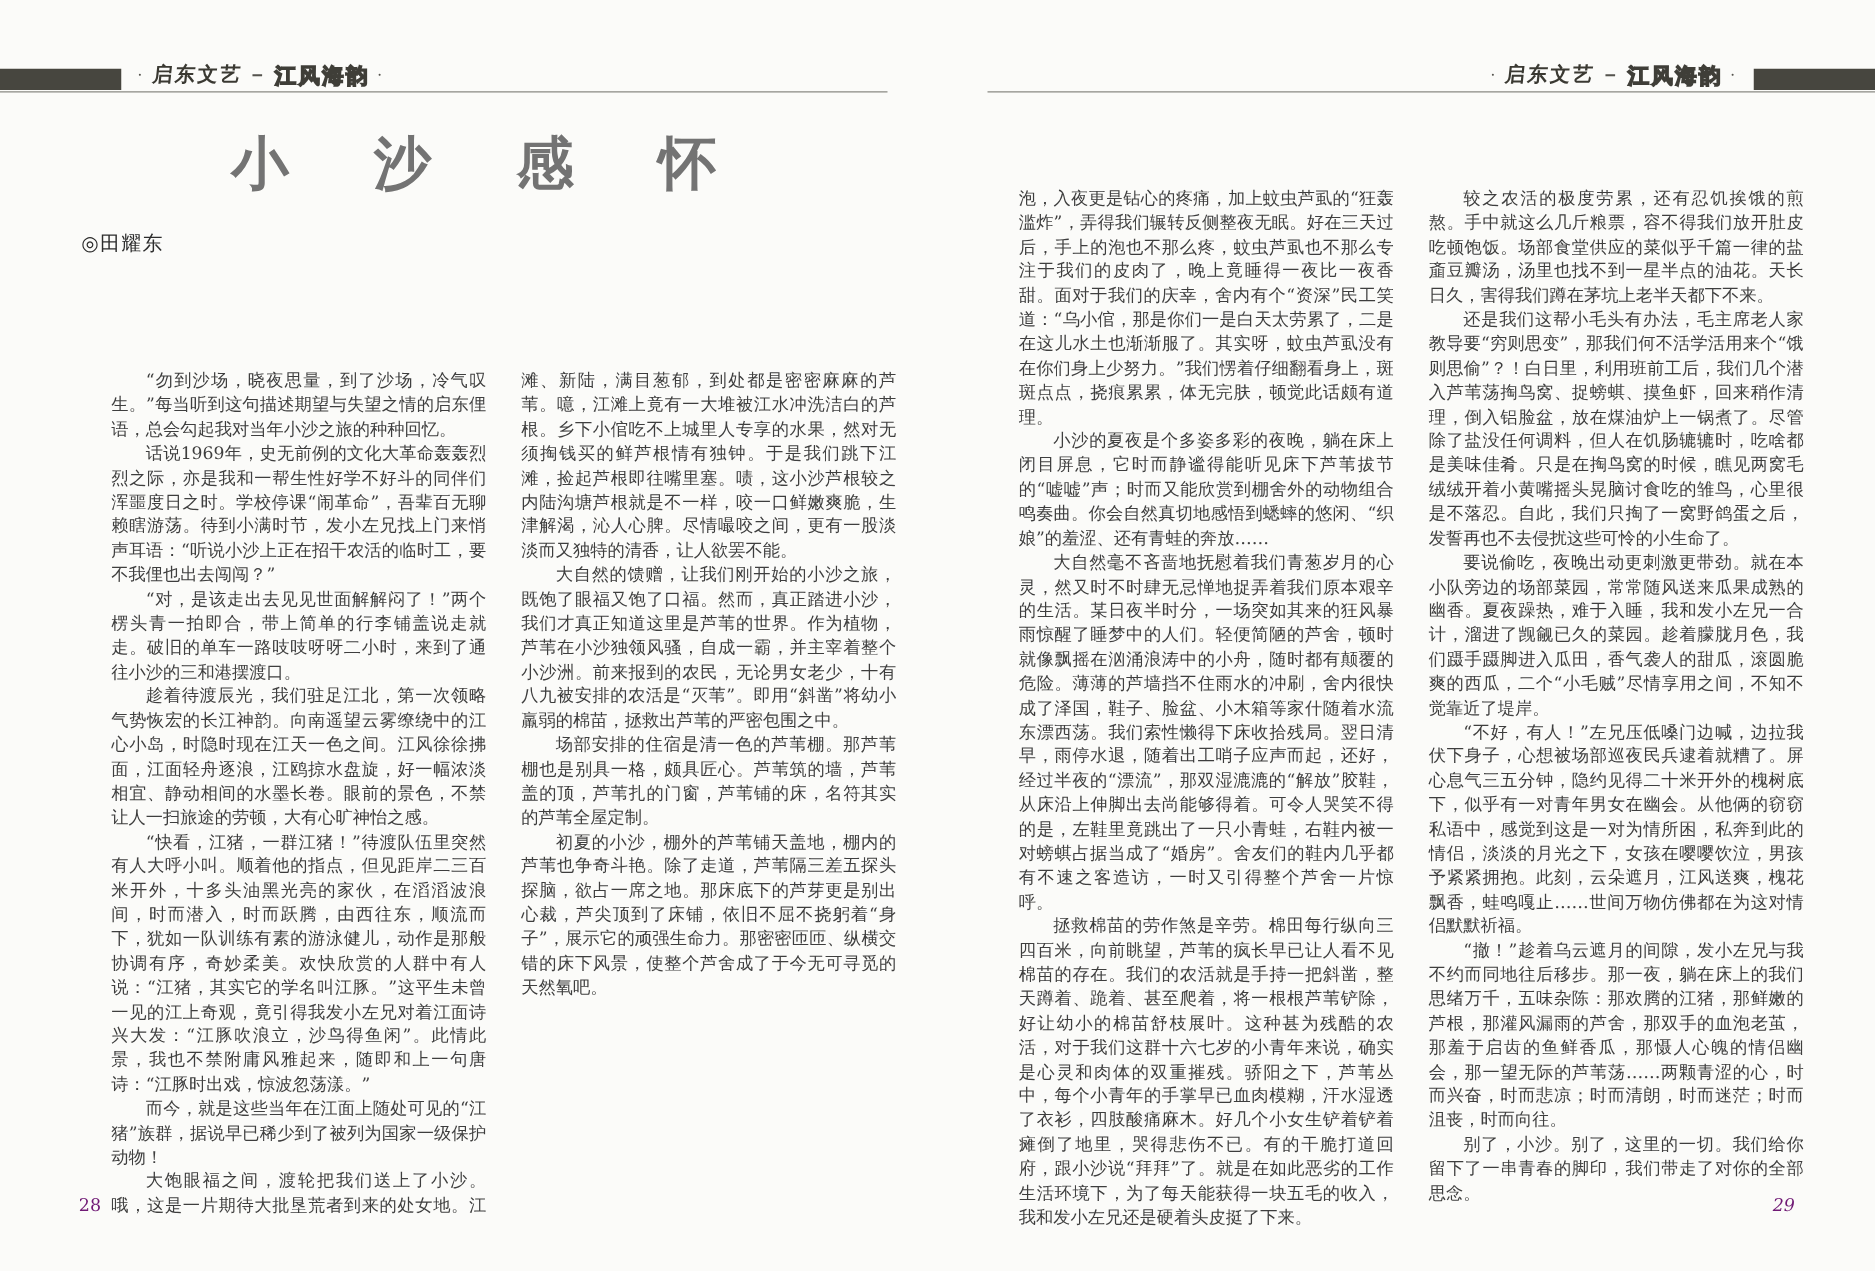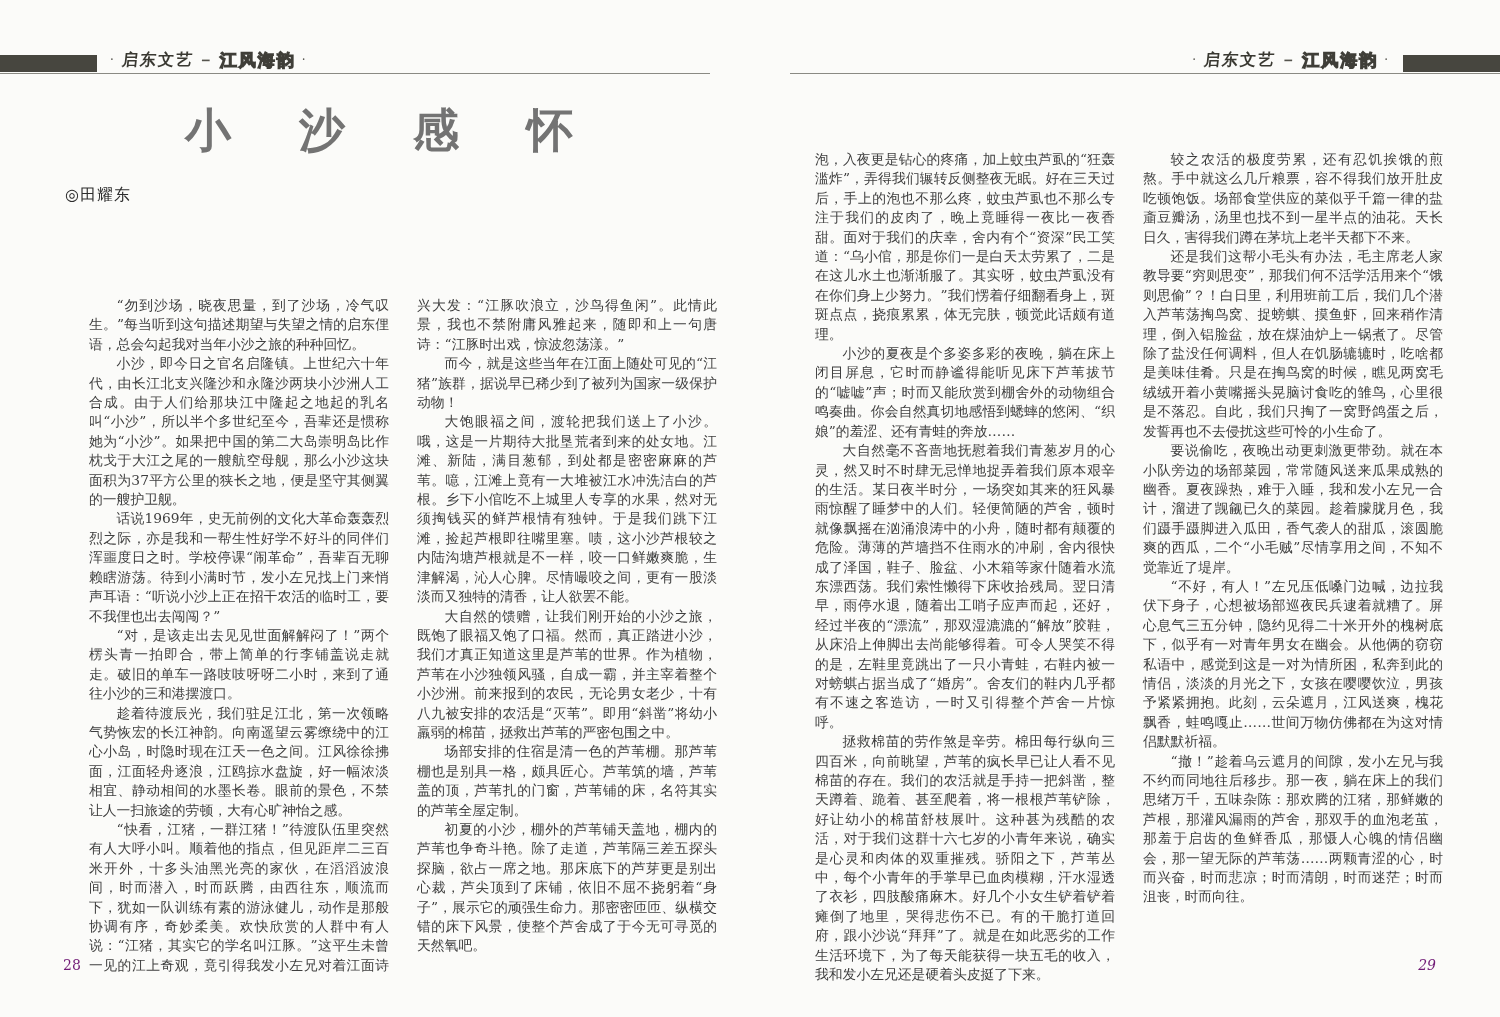--- a/index.html
+++ b/index.html
@@ -81,21 +81,20 @@
   <span class="dash">－</span>
   <span class="name-hollow">江风海韵</span>
   <span class="dot">·</span>
 </div>
 
 <div class="article-title">小 沙 感 怀</div>
 <div class="byline">◎田耀东</div>
 
 <div class="pagecols lp">
   <p>“勿到沙场，晓夜思量，到了沙场，冷气叹生。”每当听到这句描述期望与失望之情的启东俚语，总会勾起我对当年小沙之旅的种种回忆。</p>
-  <p>小沙，即今日之官名启隆镇。上世纪六十年代，由长江北支兴隆沙和永隆沙两块小沙洲人工合成。由于人们给那块江中隆起之地起的乳名叫“小沙”，所以半个多世纪至今，吾辈还是惯称她为“小沙”。如果把中国的第二大岛崇明岛比作枕戈于大江之尾的一艘航空母舰，那么小沙这块面积为37平方公里的狭长之地，便是坚守其侧翼的一艘护卫舰。</p>
   <p>话说1969年，史无前例的文化大革命轰轰烈烈之际，亦是我和一帮生性好学不好斗的同伴们浑噩度日之时。学校停课“闹革命”，吾辈百无聊赖瞎游荡。待到小满时节，发小左兄找上门来悄声耳语：“听说小沙上正在招干农活的临时工，要不我俚也出去闯闯？”</p>
   <p>“对，是该走出去见见世面解解闷了！”两个楞头青一拍即合，带上简单的行李铺盖说走就走。破旧的单车一路吱吱呀呀二小时，来到了通往小沙的三和港摆渡口。</p>
   <p>趁着待渡辰光，我们驻足江北，第一次领略气势恢宏的长江神韵。向南遥望云雾缭绕中的江心小岛，时隐时现在江天一色之间。江风徐徐拂面，江面轻舟逐浪，江鸥掠水盘旋，好一幅浓淡相宜、静动相间的水墨长卷。眼前的景色，不禁让人一扫旅途的劳顿，大有心旷神怡之感。</p>
   <p>“快看，江猪，一群江猪！”待渡队伍里突然有人大呼小叫。顺着他的指点，但见距岸二三百米开外，十多头油黑光亮的家伙，在滔滔波浪间，时而潜入，时而跃腾，由西往东，顺流而下，犹如一队训练有素的游泳健儿，动作是那般协调有序，奇妙柔美。欢快欣赏的人群中有人说：“江猪，其实它的学名叫江豚。”这平生未曾一见的江上奇观，竟引得我发小左兄对着江面诗兴大发：“江豚吹浪立，沙鸟得鱼闲”。此情此景，我也不禁附庸风雅起来，随即和上一句唐诗：“江豚时出戏，惊波忽荡漾。”</p>
   <p>而今，就是这些当年在江面上随处可见的“江猪”族群，据说早已稀少到了被列为国家一级保护动物！</p>
   <p>大饱眼福之间，渡轮把我们送上了小沙。哦，这是一片期待大批垦荒者到来的处女地。江滩、新陆，满目葱郁，到处都是密密麻麻的芦苇。噫，江滩上竟有一大堆被江水冲洗洁白的芦根。乡下小倌吃不上城里人专享的水果，然对无须掏钱买的鲜芦根情有独钟。于是我们跳下江滩，捡起芦根即往嘴里塞。啧，这小沙芦根较之内陆沟塘芦根就是不一样，咬一口鲜嫩爽脆，生津解渴，沁人心脾。尽情嘬咬之间，更有一股淡淡而又独特的清香，让人欲罢不能。</p>
   <p>大自然的馈赠，让我们刚开始的小沙之旅，既饱了眼福又饱了口福。然而，真正踏进小沙，我们才真正知道这里是芦苇的世界。作为植物，芦苇在小沙独领风骚，自成一霸，并主宰着整个小沙洲。前来报到的农民，无论男女老少，十有八九被安排的农活是“灭苇”。即用“斜凿”将幼小羸弱的棉苗，拯救出芦苇的严密包围之中。</p>
   <p>场部安排的住宿是清一色的芦苇棚。那芦苇棚也是别具一格，颇具匠心。芦苇筑的墙，芦苇盖的顶，芦苇扎的门窗，芦苇铺的床，名符其实的芦苇全屋定制。</p>
   <p>初夏的小沙，棚外的芦苇铺天盖地，棚内的芦苇也争奇斗艳。除了走道，芦苇隔三差五探头探脑，欲占一席之地。那床底下的芦芽更是别出心裁，芦尖顶到了床铺，依旧不屈不挠躬着“身子”，展示它的顽强生命力。那密密匝匝、纵横交错的床下风景，使整个芦舍成了于今无可寻觅的天然氧吧。</p>
 
@@ -105,15 +104,16 @@
 <div class="pagecols rp">
   <p class="cont">泡，入夜更是钻心的疼痛，加上蚊虫芦虱的“狂轰滥炸”，弄得我们辗转反侧整夜无眠。好在三天过后，手上的泡也不那么疼，蚊虫芦虱也不那么专注于我们的皮肉了，晚上竟睡得一夜比一夜香甜。面对于我们的庆幸，舍内有个“资深”民工笑道：“乌小倌，那是你们一是白天太劳累了，二是在这儿水土也渐渐服了。其实呀，蚊虫芦虱没有在你们身上少努力。”我们愣着仔细翻看身上，斑斑点点，挠痕累累，体无完肤，顿觉此话颇有道理。</p>
   <p>小沙的夏夜是个多姿多彩的夜晚，躺在床上闭目屏息，它时而静谧得能听见床下芦苇拔节的“嘘嘘”声；时而又能欣赏到棚舍外的动物组合鸣奏曲。你会自然真切地感悟到蟋蟀的悠闲、“织娘”的羞涩、还有青蛙的奔放……</p>
   <p>大自然毫不吝啬地抚慰着我们青葱岁月的心灵，然又时不时肆无忌惮地捉弄着我们原本艰辛的生活。某日夜半时分，一场突如其来的狂风暴雨惊醒了睡梦中的人们。轻便简陋的芦舍，顿时就像飘摇在汹涌浪涛中的小舟，随时都有颠覆的危险。薄薄的芦墙挡不住雨水的冲刷，舍内很快成了泽国，鞋子、脸盆、小木箱等家什随着水流东漂西荡。我们索性懒得下床收拾残局。翌日清早，雨停水退，随着出工哨子应声而起，还好，经过半夜的“漂流”，那双湿漉漉的“解放”胶鞋，从床沿上伸脚出去尚能够得着。可令人哭笑不得的是，左鞋里竟跳出了一只小青蛙，右鞋内被一对螃蜞占据当成了“婚房”。舍友们的鞋内几乎都有不速之客造访，一时又引得整个芦舍一片惊呼。</p>
   <p>拯救棉苗的劳作煞是辛劳。棉田每行纵向三四百米，向前眺望，芦苇的疯长早已让人看不见棉苗的存在。我们的农活就是手持一把斜凿，整天蹲着、跪着、甚至爬着，将一根根芦苇铲除，好让幼小的棉苗舒枝展叶。这种甚为残酷的农活，对于我们这群十六七岁的小青年来说，确实是心灵和肉体的双重摧残。骄阳之下，芦苇丛中，每个小青年的手掌早已血肉模糊，汗水湿透了衣衫，四肢酸痛麻木。好几个小女生铲着铲着瘫倒了地里，哭得悲伤不已。有的干脆打道回府，跟小沙说“拜拜”了。就是在如此恶劣的工作生活环境下，为了每天能获得一块五毛的收入，我和发小左兄还是硬着头皮挺了下来。</p>
   <p>较之农活的极度劳累，还有忍饥挨饿的煎熬。手中就这么几斤粮票，容不得我们放开肚皮吃顿饱饭。场部食堂供应的菜似乎千篇一律的盐齑豆瓣汤，汤里也找不到一星半点的油花。天长日久，害得我们蹲在茅坑上老半天都下不来。</p>
   <p>还是我们这帮小毛头有办法，毛主席老人家教导要“穷则思变”，那我们何不活学活用来个“饿则思偷”？！白日里，利用班前工后，我们几个潜入芦苇荡掏鸟窝、捉螃蜞、摸鱼虾，回来稍作清理，倒入铝脸盆，放在煤油炉上一锅煮了。尽管除了盐没任何调料，但人在饥肠辘辘时，吃啥都是美味佳肴。只是在掏鸟窝的时候，瞧见两窝毛绒绒开着小黄嘴摇头晃脑讨食吃的雏鸟，心里很是不落忍。自此，我们只掏了一窝野鸽蛋之后，发誓再也不去侵扰这些可怜的小生命了。</p>
   <p>要说偷吃，夜晚出动更刺激更带劲。就在本小队旁边的场部菜园，常常随风送来瓜果成熟的幽香。夏夜躁热，难于入睡，我和发小左兄一合计，溜进了觊觎已久的菜园。趁着朦胧月色，我们蹑手蹑脚进入瓜田，香气袭人的甜瓜，滚圆脆爽的西瓜，二个“小毛贼”尽情享用之间，不知不觉靠近了堤岸。</p>
   <p>“不好，有人！”左兄压低嗓门边喊，边拉我伏下身子，心想被场部巡夜民兵逮着就糟了。屏心息气三五分钟，隐约见得二十米开外的槐树底下，似乎有一对青年男女在幽会。从他俩的窃窃私语中，感觉到这是一对为情所困，私奔到此的情侣，淡淡的月光之下，女孩在嘤嘤饮泣，男孩予紧紧拥抱。此刻，云朵遮月，江风送爽，槐花飘香，蛙鸣嘎止……世间万物仿佛都在为这对情侣默默祈福。</p>
   <p>“撤！”趁着乌云遮月的间隙，发小左兄与我不约而同地往后移步。那一夜，躺在床上的我们思绪万千，五味杂陈：那欢腾的江猪，那鲜嫩的芦根，那灌风漏雨的芦舍，那双手的血泡老茧，那羞于启齿的鱼鲜香瓜，那慑人心魄的情侣幽会，那一望无际的芦苇荡……两颗青涩的心，时而兴奋，时而悲凉；时而清朗，时而迷茫；时而沮丧，时而向往。</p>
+  <p>别了，小沙。别了，这里的一切。我们给你留下了一串青春的脚印，我们带走了对你的全部思念。</p>
 
 </div>
 <div class="pageno right">29</div>
 
 </body></html>

